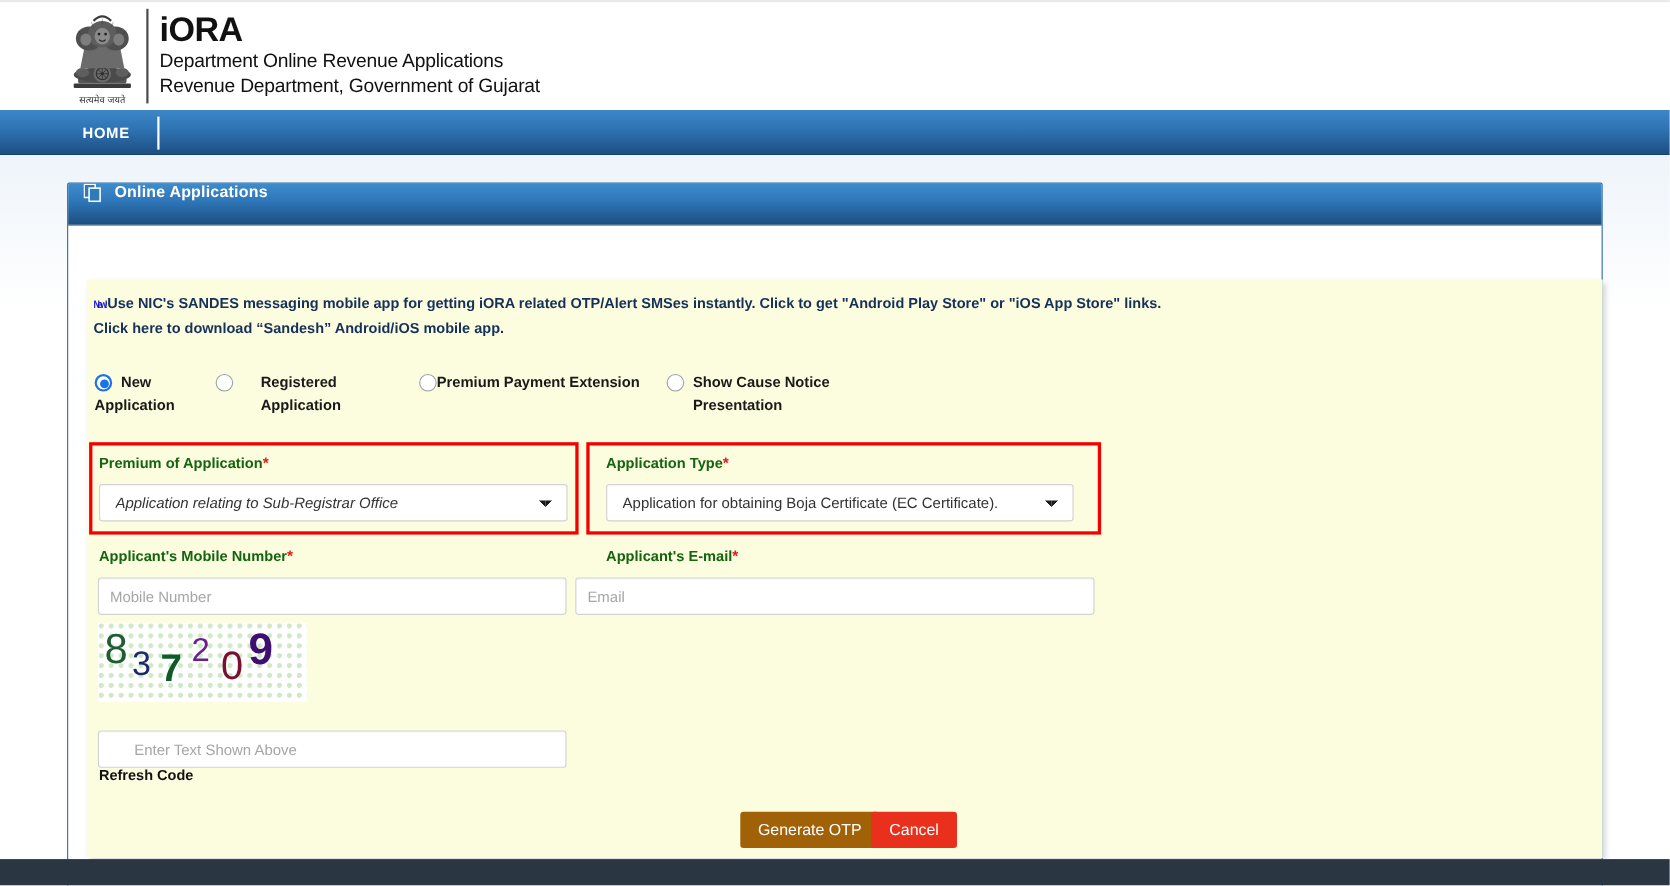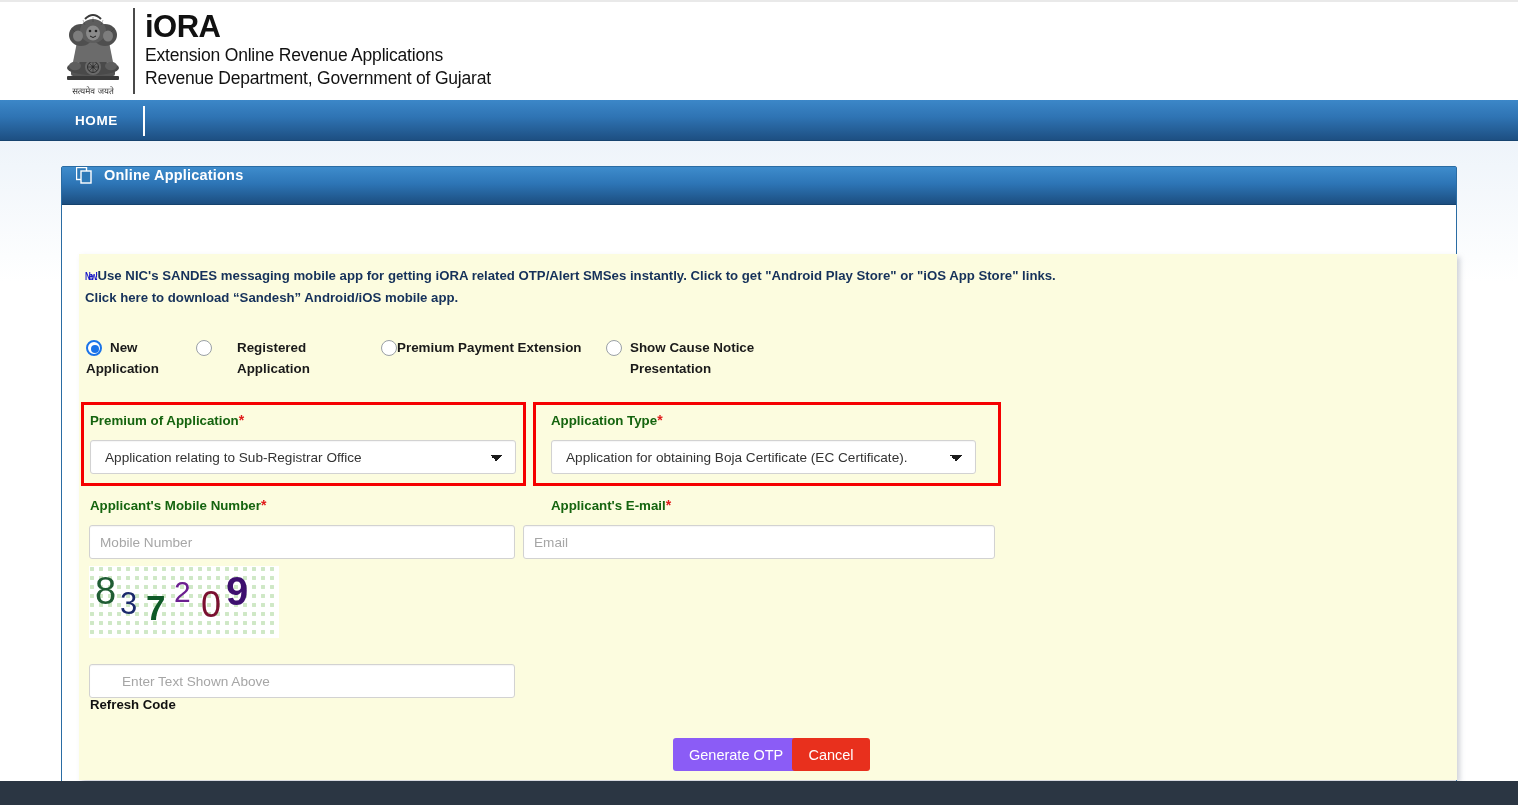--- a/index.html
+++ b/index.html
@@ -199,21 +199,21 @@
   
   .btn {
     font-family: "Liberation Sans", sans-serif;
     font-size: 14.5px;
     color: #ffffff;
     border: none; border-radius: 3px;
     height: 33px;
     cursor: pointer;
     padding: 0 16px;
   }
-  .btn-otp { background: #8b5cf6; }
+  .btn-otp { background: #a16207; }
   .btn-cancel { background: #e8301d; }
 
   .refresh-code {
     font-size: 13.2px; font-weight: bold; color: #111111;
     cursor: pointer;
   }
 
   
   .footer-strip {
     position: absolute; left: 0; top: 781px;
@@ -271,21 +271,21 @@
             </g>
 
             <path d="M28 13 q8 -8 16 0" fill="none" stroke="#3a3a3a" stroke-width="2"></path>
           </g>
           <text x="36" y="88" font-size="8.5" fill="#333" text-anchor="middle" font-family="DejaVu Sans, sans-serif">सत्यमेव जयते</text>
         </svg>
       </div>
       <div class="brand-divider"></div>
       <div class="brand-text">
         <div class="brand-title">iORA</div>
-        <div class="brand-sub1">Extension Online Revenue Applications</div>
+        <div class="brand-sub1">Department Online Revenue Applications</div>
         <div class="brand-sub2">Revenue Department, Government of Gujarat</div>
       </div>
     </div>
   </div>
 
   <div class="navbar">
     <div class="nav-home">HOME</div>
     <div class="nav-sep"></div>
   </div>
 
@@ -345,21 +345,21 @@
               <span class="w2" style="margin-left:0px;">Presentation</span>
             </span>
           </label>
         </div>
 
         <div class="hl-box" style="left:2px; top:148px; width:445px; height:84px;"></div>
 
         <div class="fld-label" style="position:absolute;left:11px;top:158px;">
           <span>Premium of Application</span><span class="req">*</span>
         </div>
-        <select class="dd" style="position:absolute;left:11px;top:186px;width:426px;">
+        <select class="dd" style="position:absolute;left:11px;top:186px;width:426px;font-style:italic;">
           <option>Application relating to Sub-Registrar Office</option>
         </select>
 
         <div class="hl-box" style="left:454px; top:148px; width:468px; height:84px;"></div>
 
         <div class="fld-label" style="position:absolute;left:472px;top:158px;">
           <span>Application Type</span><span class="req">*</span>
         </div>
         <select class="dd" style="position:absolute;left:472px;top:186px;width:425px;">
           <option>Application for obtaining Boja Certificate (EC Certificate).</option>

